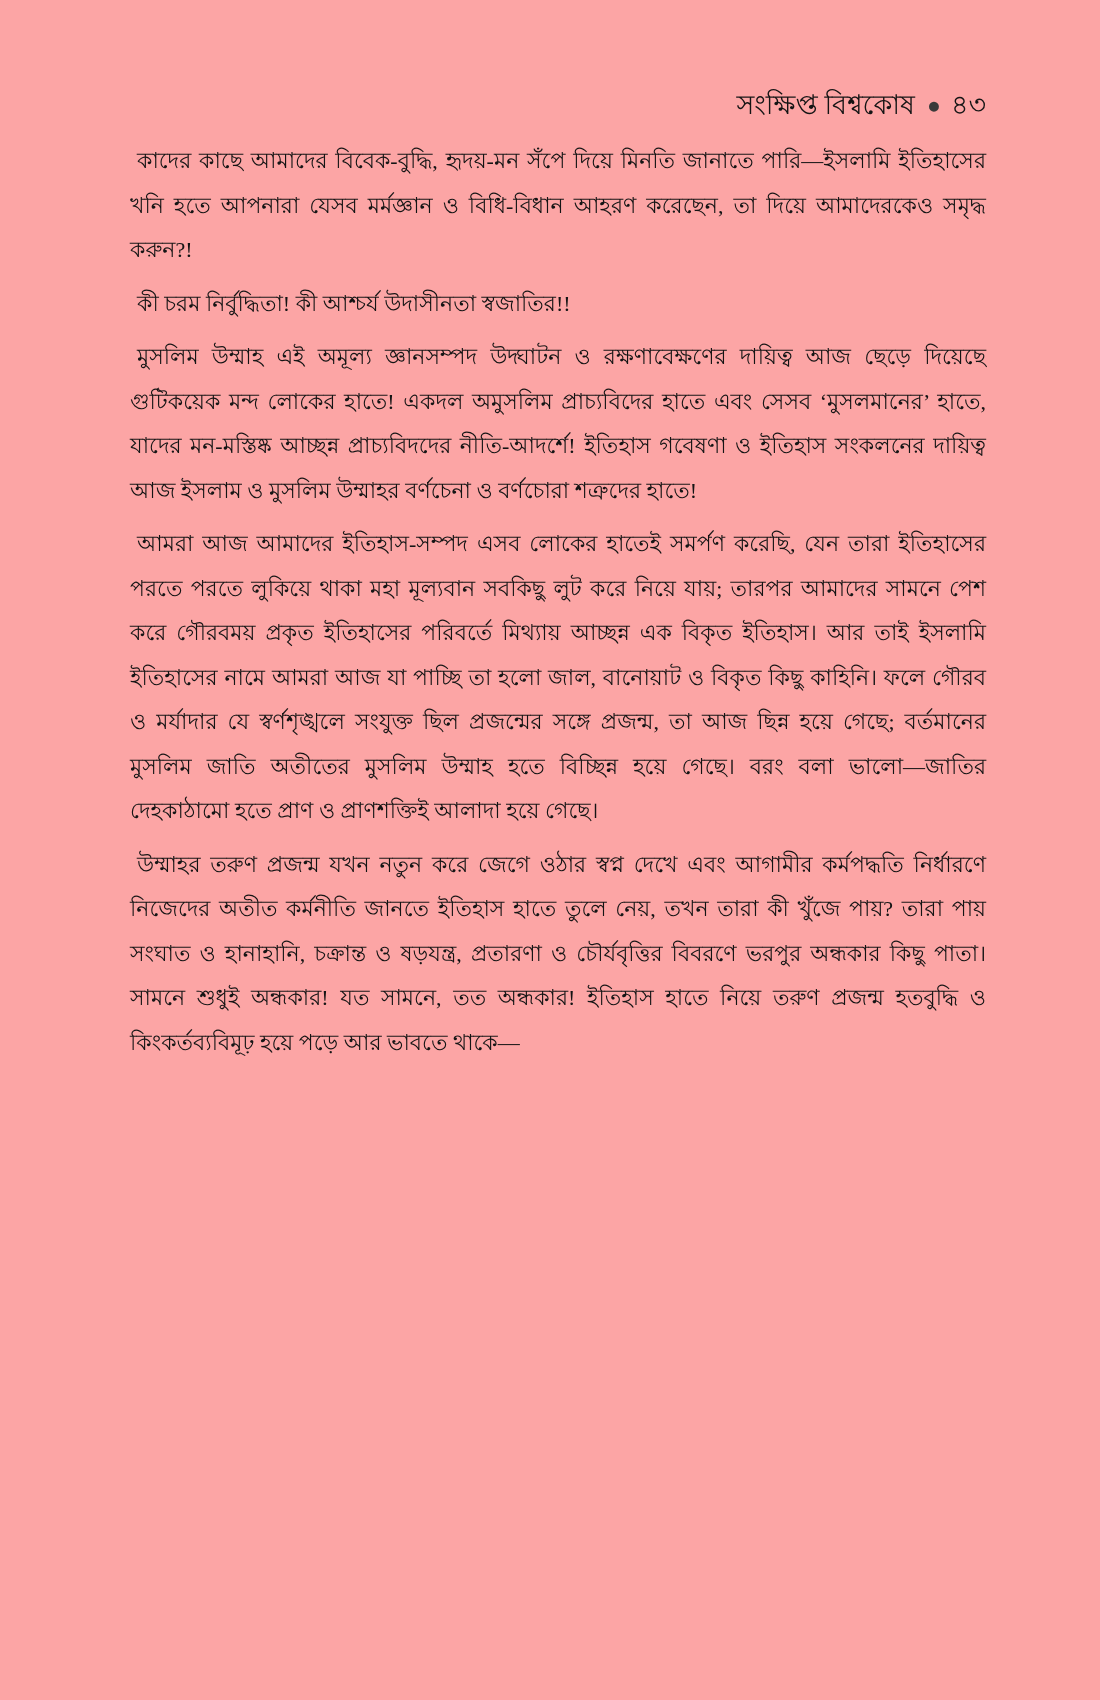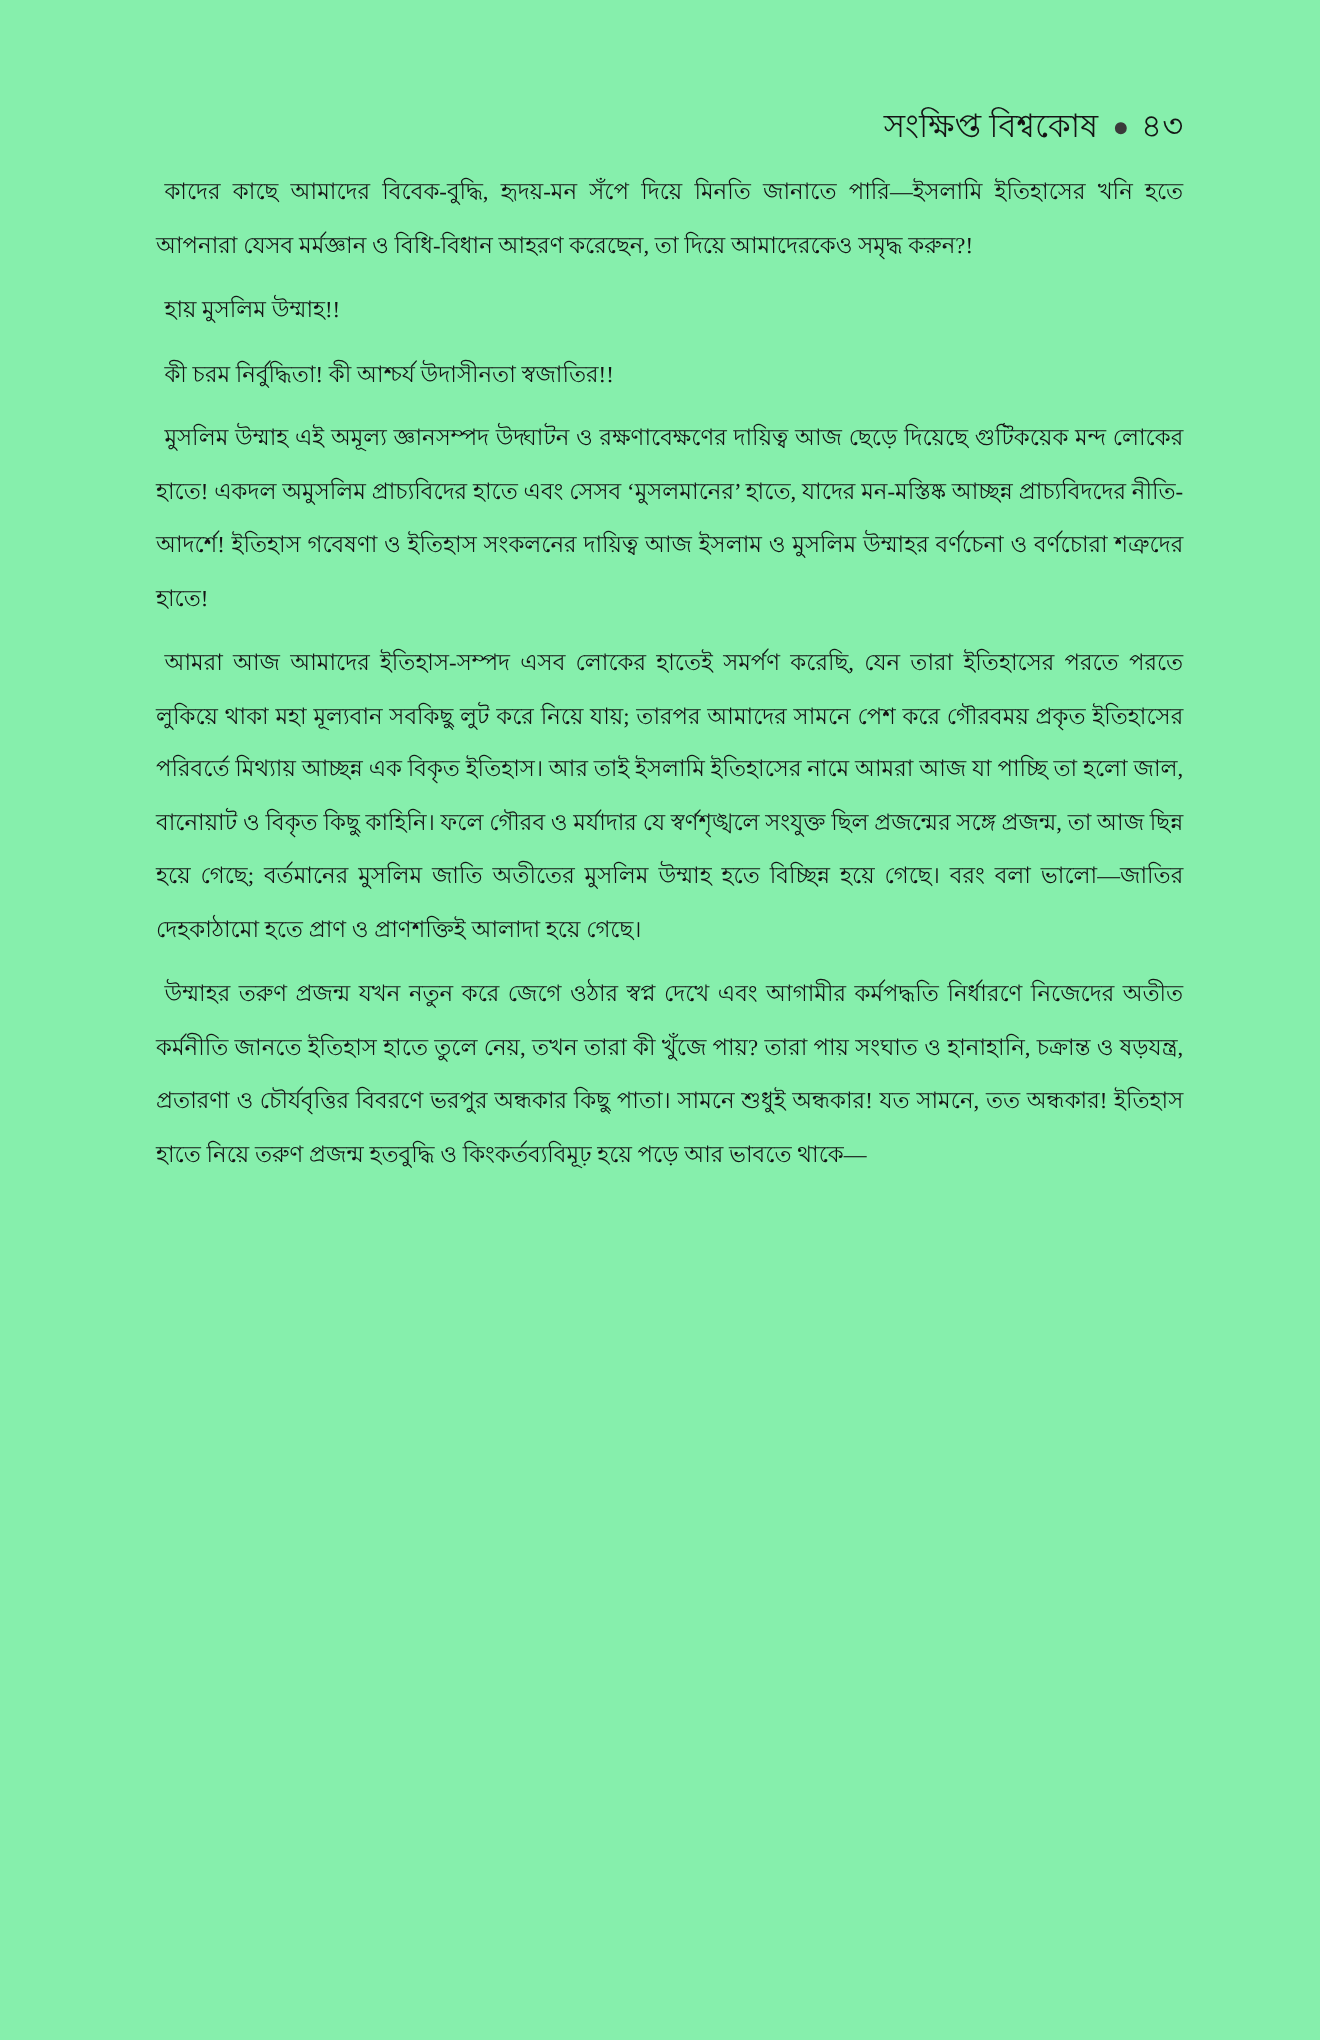--- a/index.html
+++ b/index.html
@@ -5,42 +5,42 @@
   html, body {
     margin: 0;
     padding: 0;
     background: #e8e8e8;
   }
   .page {
     position: relative;
     width: 1100px;
     height: 1700px;
     margin: 0 auto;
-    background: #86efac;
+    background: #fca5a5;
     box-sizing: border-box;
     padding: 88px 114px 60px 130px;
     font-family: "Liberation Serif", "DejaVu Serif", serif;
     color: #141414;
   }
   .running-head {
     text-align: right;
     font-size: 27px;
     line-height: 34px;
     margin-bottom: 16px;
     white-space: nowrap;
   }
   .running-head .sep {
     display: inline-block;
     margin: 0 10px 0 12px;
     font-size: 23px;
     color: #3a3a3a;
     vertical-align: 1px;
   }
   .content {
-    font-size: 19px;
+    font-size: 22px;
     line-height: 44.5px;
     text-align: justify;
   }
   .para {
     margin: 0 0 9px 0;
     text-indent: 7px;
   }
   .para:last-child {
     margin-bottom: 0;
   }
@@ -49,20 +49,19 @@
 <body>
 
 <div class="page">
 
   <div class="running-head">
     <span>সংক্ষিপ্ত বিশ্বকোষ</span><span class="sep">●</span><span>৪৩</span>
   </div>
 
   <div class="content">
     <p class="para">কাদের কাছে আমাদের বিবেক-বুদ্ধি, হৃদয়-মন সঁপে দিয়ে মিনতি জানাতে পারি—ইসলামি ইতিহাসের খনি হতে আপনারা যেসব মর্মজ্ঞান ও বিধি-বিধান আহরণ করেছেন, তা দিয়ে আমাদেরকেও সমৃদ্ধ করুন?!</p>
-    <p class="para">হায় মুসলিম উম্মাহ!!</p>
     <p class="para">কী চরম নির্বুদ্ধিতা! কী আশ্চর্য উদাসীনতা স্বজাতির!!</p>
     <p class="para">মুসলিম উম্মাহ এই অমূল্য জ্ঞানসম্পদ উদ্ঘাটন ও রক্ষণাবেক্ষণের দায়িত্ব আজ ছেড়ে দিয়েছে গুটিকয়েক মন্দ লোকের হাতে! একদল অমুসলিম প্রাচ্যবিদের হাতে এবং সেসব ‘মুসলমানের’ হাতে, যাদের মন-মস্তিষ্ক আচ্ছন্ন প্রাচ্যবিদদের নীতি-আদর্শে! ইতিহাস গবেষণা ও ইতিহাস সংকলনের দায়িত্ব আজ ইসলাম ও মুসলিম উম্মাহর বর্ণচেনা ও বর্ণচোরা শত্রুদের হাতে!</p>
     <p class="para">আমরা আজ আমাদের ইতিহাস-সম্পদ এসব লোকের হাতেই সমর্পণ করেছি, যেন তারা ইতিহাসের পরতে পরতে লুকিয়ে থাকা মহা মূল্যবান সবকিছু লুট করে নিয়ে যায়; তারপর আমাদের সামনে পেশ করে গৌরবময় প্রকৃত ইতিহাসের পরিবর্তে মিথ্যায় আচ্ছন্ন এক বিকৃত ইতিহাস। আর তাই ইসলামি ইতিহাসের নামে আমরা আজ যা পাচ্ছি তা হলো জাল, বানোয়াট ও বিকৃত কিছু কাহিনি। ফলে গৌরব ও মর্যাদার যে স্বর্ণশৃঙ্খলে সংযুক্ত ছিল প্রজন্মের সঙ্গে প্রজন্ম, তা আজ ছিন্ন হয়ে গেছে; বর্তমানের মুসলিম জাতি অতীতের মুসলিম উম্মাহ হতে বিচ্ছিন্ন হয়ে গেছে। বরং বলা ভালো—জাতির দেহকাঠামো হতে প্রাণ ও প্রাণশক্তিই আলাদা হয়ে গেছে।</p>
     <p class="para">উম্মাহর তরুণ প্রজন্ম যখন নতুন করে জেগে ওঠার স্বপ্ন দেখে এবং আগামীর কর্মপদ্ধতি নির্ধারণে নিজেদের অতীত কর্মনীতি জানতে ইতিহাস হাতে তুলে নেয়, তখন তারা কী খুঁজে পায়? তারা পায় সংঘাত ও হানাহানি, চক্রান্ত ও ষড়যন্ত্র, প্রতারণা ও চৌর্যবৃত্তির বিবরণে ভরপুর অন্ধকার কিছু পাতা। সামনে শুধুই অন্ধকার! যত সামনে, তত অন্ধকার! ইতিহাস হাতে নিয়ে তরুণ প্রজন্ম হতবুদ্ধি ও কিংকর্তব্যবিমূঢ় হয়ে পড়ে আর ভাবতে থাকে—</p>
   </div>
 
 </div>
 
 </body></html>

